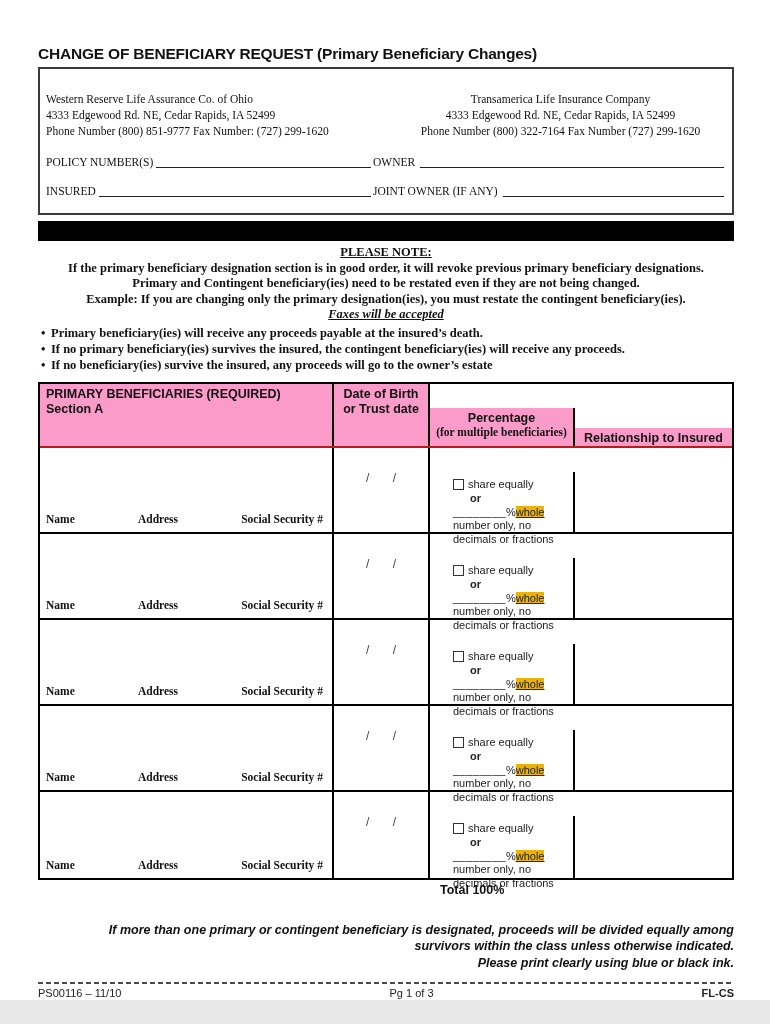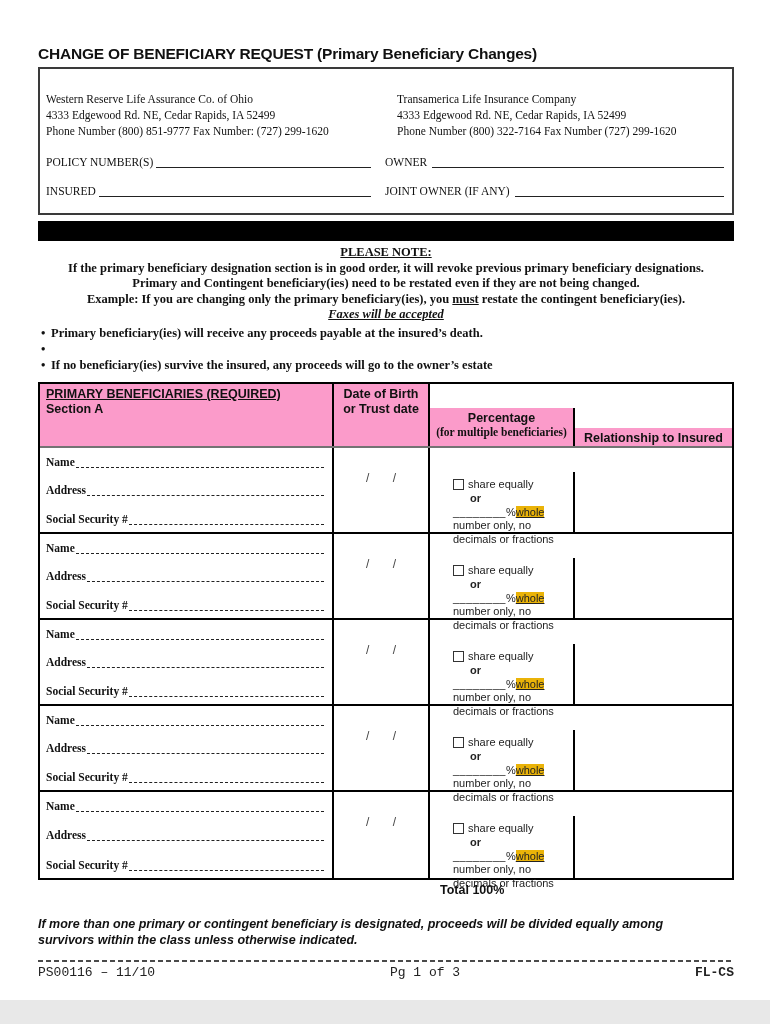--- a/index.html
+++ b/index.html
@@ -15,86 +15,86 @@
   .title {
     margin-top: 45px;
     font-family: "Liberation Sans", sans-serif;
     font-weight: bold; font-size: 15.5px; letter-spacing: -0.2px;
   }
 
   
   .infobox { margin-top: 4px; border: 2px solid #3a3a3a; padding: 22px 8px 16px 6px; }
   .cols { display: flex; }
   .col { width: 50%; font-size: 11.5px; line-height: 16px; }
-  .col.right { padding-left: 12px; }
+  .col.right { padding-left: 12px; text-align: center; }
   .fieldrow { display: flex; align-items: flex-end; margin-top: 17px; font-size: 11.5px; }
   .fseg { display: flex; align-items: flex-end; width: 325px; flex: 0 0 325px; }
   .flabel { white-space: nowrap; }
   .fline { flex: 1; border-bottom: 1px solid #222; height: 10px; margin-left: 3px; }
-  .flabel.second { margin-left: 14px; margin-right: 2px; }
+  .flabel.second { margin-left: 2px; margin-right: 2px; }
 
   
   .bar { height: 20px; background: #000; margin-top: 6px; }
 
   
   .notice { text-align: center; font-weight: bold; font-size: 12.5px; line-height: 15.5px; margin-top: 4px; }
   .notice .hd { text-decoration: underline; }
-  .u { text-decoration: underline; }
+  .u { }
   .faxline { font-style: italic; text-decoration: underline; }
   .bullets { font-weight: bold; font-size: 12.5px; line-height: 16px; margin-top: 2px; }
   .bullet { display: flex; }
   .bullet .dot { width: 13px; padding-left: 3px; flex: 0 0 13px; }
 
   
   .tbl { margin-top: 9px; border: 2px solid #000; font-family: "Liberation Sans", sans-serif; }
-  .hrow { display: flex; border-bottom: 2px solid #737373; height: 64px; }
+  .hrow { display: flex; border-bottom: 2px solid #b91c1c; height: 64px; }
   .brow { display: flex; border-bottom: 2px solid #000; height: 86px; background: #fff; }
   .brow.last { border-bottom: none; }
   .c1 { width: 294px; flex: 0 0 294px; border-right: 2px solid #000; }
   .c2 { width: 96px;  flex: 0 0 96px;  border-right: 2px solid #000; }
   .c3 { width: 145px; flex: 0 0 145px; border-right: 2px solid #000; margin-top: 24px; }
   .c4 { flex: 1; margin-top: 44px; }
   .hc { padding: 3px 6px; font-weight: bold; font-size: 12.5px; line-height: 15px; }
   .hrow .hc { background: #FB9BCA; }
   .hc.center { text-align: center; }
   .serifsmall { font-family: "Liberation Serif", serif; font-size: 11.5px; line-height: 13px; font-weight: bold; }
   .bc1 {
-    padding: 8px 8px 7px 6px; display: flex; flex-direction: column; justify-content: space-between;
+    padding: 8px 8px 7px 6px; display: flex; flex-direction: row; justify-content: space-between;
     font-family: "Liberation Serif", serif; font-weight: bold; font-size: 11.5px;
   }
   .frow { display: flex; align-items: flex-end; }
   .dline { flex: 1; border-bottom: 1.4px dashed #222; height: 9px; margin-left: 1px; }
   .bc2 { padding-top: 23px; text-align: center; color: #444; font-size: 12px; }
   .bc3 { padding: 6px 4px 4px 23px; font-size: 11px; line-height: 13.5px; color: #222; }
   .cb {
     display: inline-block; width: 11px; height: 11px; border: 1.4px solid #333;
     vertical-align: -2px; margin-right: 4px; background: #fff;
   }
   .orline { font-weight: bold; margin-left: 17px; margin-top: 1px; }
   .hl { background: #eab308; text-decoration: underline; }
   .blank { letter-spacing: 0.5px; }
 
   .total {
     font-family: "Liberation Sans", sans-serif; font-weight: bold; font-size: 12.5px;
     margin-top: 3px; padding-left: 402px;
   }
 
   .disclaimer {
-    margin-top: 19px; text-align: left;
+    margin-top: 25px; text-align: right;
     font-family: "Liberation Sans", sans-serif; font-style: italic; font-weight: bold;
     font-size: 12.5px; line-height: 16.5px;
   }
 
   .sep {
     margin-top: 11px; height: 2px;
     background: repeating-linear-gradient(90deg, #4a4a4a 0 5px, transparent 5px 8px);
   }
   .footer {
     display: flex; justify-content: space-between; align-items: baseline;
-    font-family: Liberation Mono, monospace; font-size: 13px; margin-top: 3px; color: #222; gap: 36px;
+    font-family: Liberation Sans, sans-serif; font-size: 11px; margin-top: 3px; color: #222; gap: 36px;
   }
   .footer .code { font-weight: bold; }
 </style>
 </head>
 <body>
 
 <div class="page">
   <div class="content">
 
     <div class="title">CHANGE OF BENEFICIARY REQUEST (Primary Beneficiary Changes)</div>
@@ -131,31 +131,32 @@
         <span class="fline"></span>
       </div>
     </div>
 
     <div class="bar"></div>
 
     <div class="notice">
       <div class="hd">PLEASE NOTE:</div>
       <div>If the primary beneficiary designation section is in good order, it will revoke previous primary beneficiary designations.</div>
       <div>Primary and Contingent beneficiary(ies) need to be restated even if they are not being changed.</div>
-      <div><span>Example:  If you are changing only the primary beneficiary(ies), you </span><span class="u">must</span><span> restate the contingent beneficiary(ies).</span></div>
+      <div><span>Example:  If you are changing only the primary designation(ies), you </span><span class="u">must</span><span> restate the contingent beneficiary(ies).</span></div>
       <div class="faxline">Faxes will be accepted</div>
     </div>
 
     <div class="bullets">
       <div class="bullet">
         <span class="dot">•</span>
         <span>Primary beneficiary(ies) will receive any proceeds payable at the insured’s death.</span>
       </div>
       <div class="bullet">
         <span class="dot">•</span>
+        <span>If no primary beneficiary(ies) survives the insured, the contingent beneficiary(ies) will receive any proceeds.</span>
       </div>
       <div class="bullet">
         <span class="dot">•</span>
         <span>If no beneficiary(ies) survive the insured, any proceeds will go to the owner’s estate</span>
       </div>
     </div>
 
     <div class="tbl">
       <div class="hrow">
         <div class="hc c1">
@@ -303,20 +304,21 @@
     <div class="c4"></div>
   </div>
 </div>
     </div>
 
     <div class="total">Total 100%</div>
 
     <div class="disclaimer">
       <div>If more than one primary or contingent beneficiary is designated, proceeds will be divided equally among</div>
       <div>survivors within the class unless otherwise indicated.</div>
+      <div>Please print clearly using blue or black ink.</div>
     </div>
 
     <div class="sep"></div>
     <div class="footer">
       <span>PS00116 – 11/10</span>
       <span>Pg 1 of 3</span>
       <span class="code">FL-CS</span>
     </div>
 
   </div>

